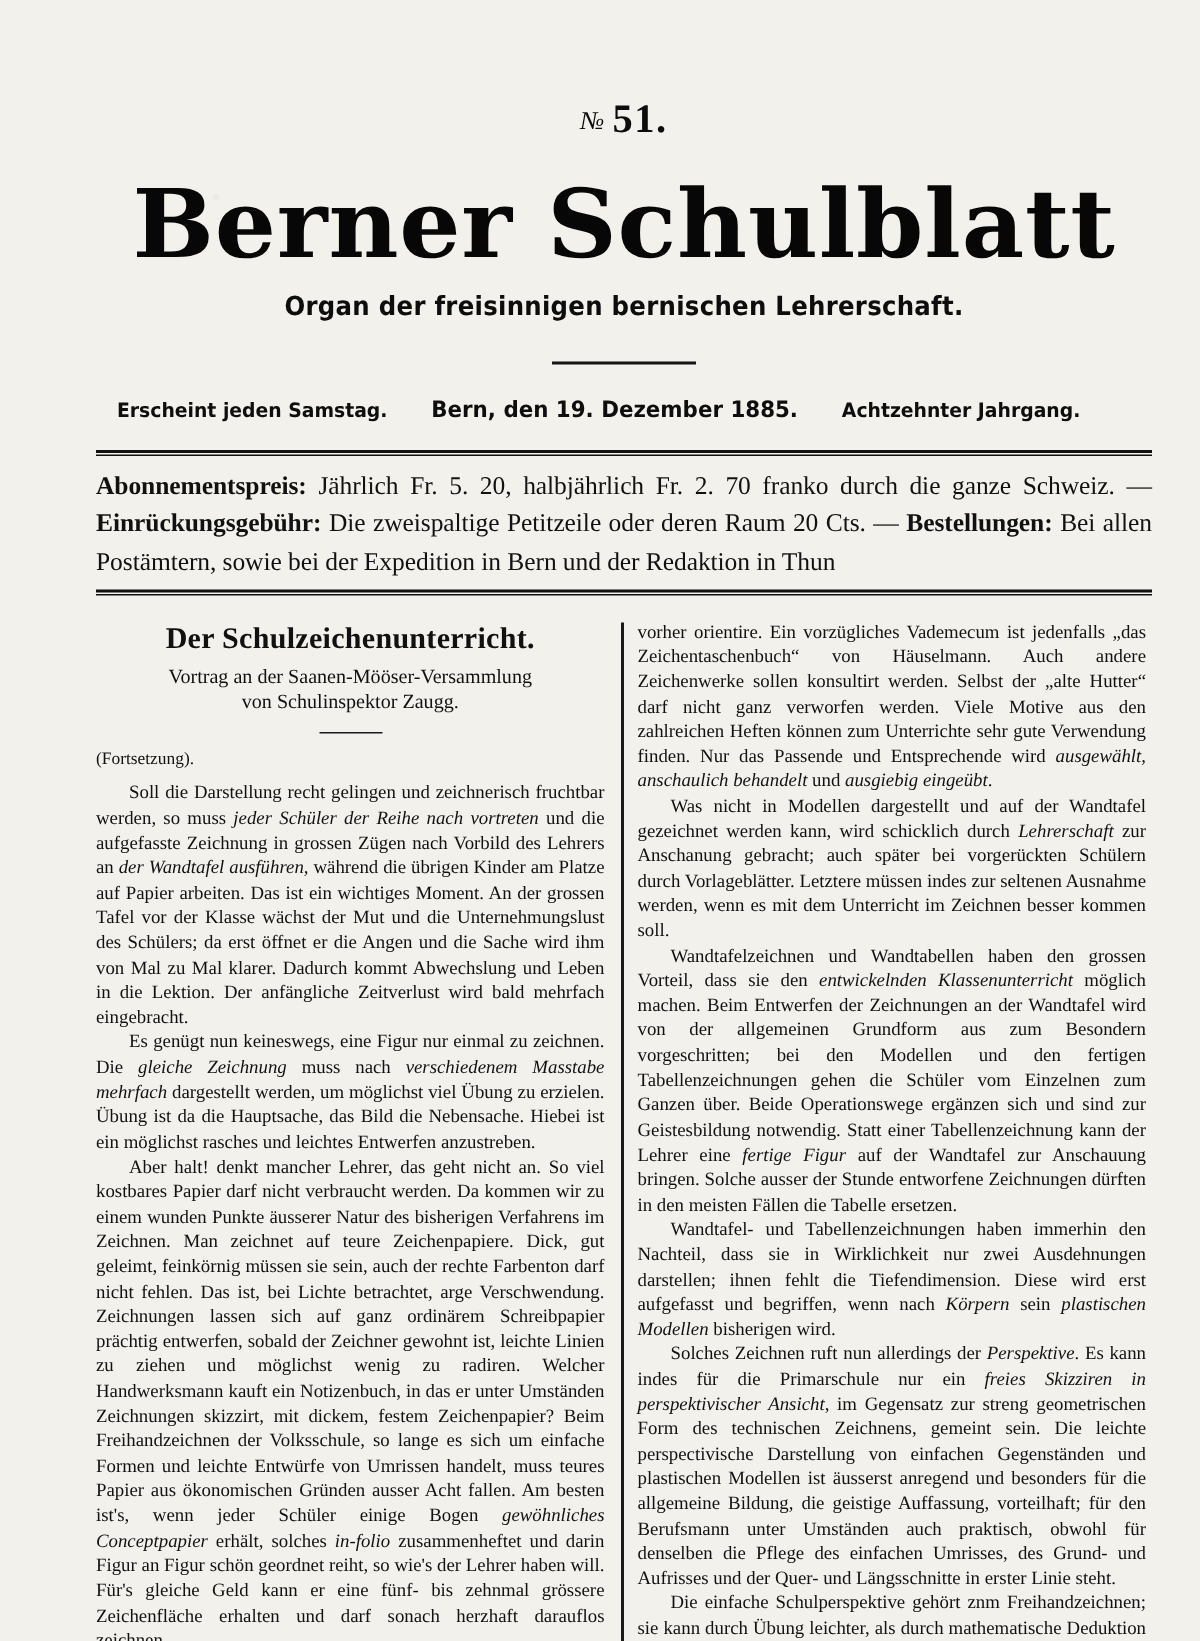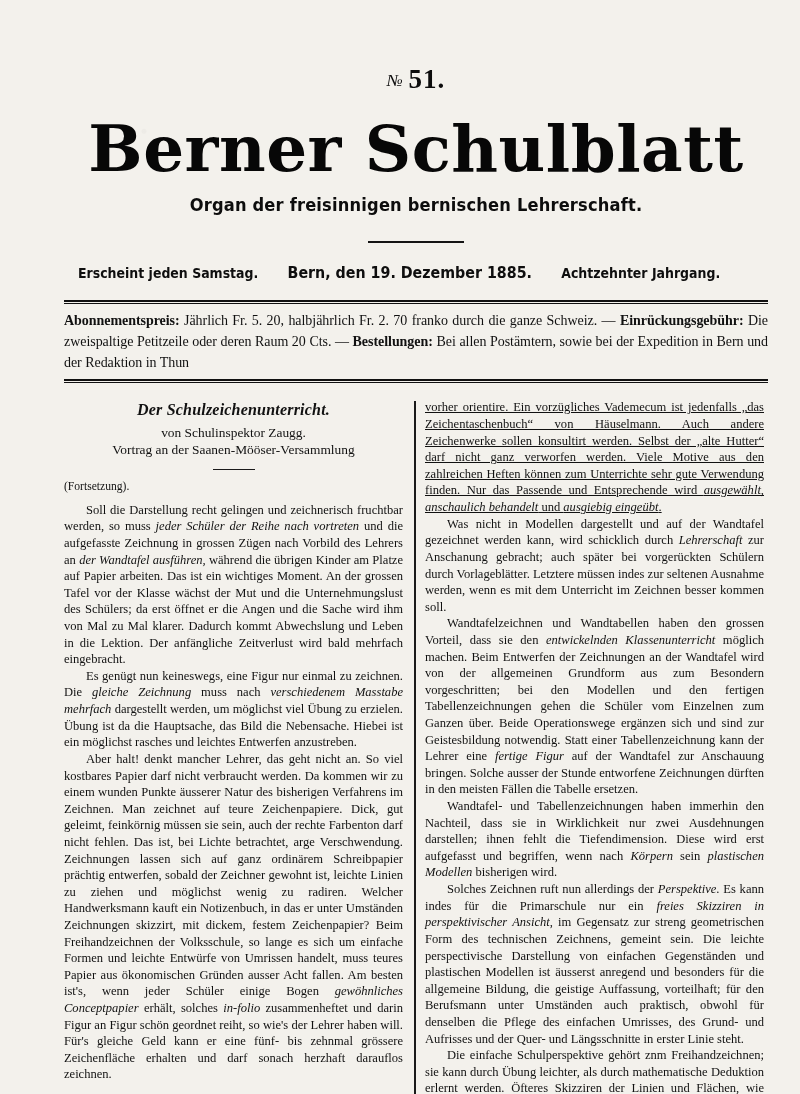--- a/index.html
+++ b/index.html
@@ -106,21 +106,21 @@
     height: 4px;
     border-top: 2px solid #111;
     border-bottom: 1px solid #111;
     box-sizing: border-box;
   }
   .double-rule.bottom { margin-top: 6px; }
 
   .sub-terms {
     margin: 7px 48px 0 48px;
     font-family: "Liberation Serif", "DejaVu Serif", serif;
-    font-size: 14px;
+    font-size: 17px;
     line-height: 1.48;
     text-align: justify;
     color: #111;
     letter-spacing: -0.05px;
   }
   .sub-terms b { font-weight: bold; }
 
   
   .columns {
     position: relative;
@@ -142,24 +142,23 @@
     left: 350px;
     top: 2px;
     bottom: 8px;
     width: 2px;
     background: #1a1a1a;
   }
 
   .art-title {
     text-align: center;
     font-weight: bold;
-    font-size: 16px;
+    font-size: 20px;
     letter-spacing: 0.2px;
     margin: 0 0 3px 0;
-    font-style: italic;
   }
   .art-sub {
     text-align: center;
     font-size: 13.4px;
     line-height: 1.28;
     margin: 0;
   }
   .art-rule {
     width: 42px;
     height: 1.5px;
@@ -170,21 +169,21 @@
     text-align: left;
     font-size: 11.6px;
     margin: 0 0 7px 0;
   }
 
   p.body {
     margin: 0;
     text-indent: 22px;
     text-align: justify;
   }
-  p.body.cont { text-indent: 0; text-decoration: underline; }
+  p.body.cont { text-indent: 0; }
   .col i { font-style: italic; }
 
   .end-dot {
     text-align: center;
     font-size: 15px;
     line-height: 1;
     margin-top: 7px;
     letter-spacing: 0;
   }
 </style>
@@ -216,22 +215,22 @@
       <b>Abonnementspreis:</b><span> Jährlich Fr. 5. 20, halbjährlich Fr. 2. 70 franko durch die ganze Schweiz. — </span><b>Einrückungsgebühr:</b><span> Die zweispaltige Petitzeile oder deren Raum 20 Cts. — </span><b>Bestellungen:</b><span> Bei allen Postämtern, sowie bei der Expedition in Bern und der Redaktion in Thun</span>
     </div>
 
     <div class="double-rule bottom"></div>
 
     <div class="columns">
       <div class="col-divider"></div>
 
       <div class="col">
         <div class="art-title">Der Schulzeichenunterricht.</div>
+        <div class="art-sub">Vortrag an der Saanen-Mööser-Versammlung</div>
         <div class="art-sub">von Schulinspektor Zaugg.</div>
-        <div class="art-sub">Vortrag an der Saanen-Mööser-Versammlung</div>
         <div class="art-rule"></div>
         <div class="art-note">(Fortsetzung).</div>
 
         <p class="body"><span>Soll die Darstellung recht gelingen und zeichnerisch fruchtbar werden, so muss </span><i>jeder Schüler der Reihe nach vortreten</i><span> und die aufgefasste Zeichnung in grossen Zügen nach Vorbild des Lehrers an </span><i>der Wandtafel ausführen,</i><span> während die übrigen Kinder am Platze auf Papier arbeiten. Das ist ein wichtiges Moment. An der grossen Tafel vor der Klasse wächst der Mut und die Unternehmungslust des Schülers; da erst öffnet er die Angen und die Sache wird ihm von Mal zu Mal klarer. Dadurch kommt Abwechslung und Leben in die Lektion. Der anfängliche Zeitverlust wird bald mehrfach eingebracht.</span></p>
 
         <p class="body"><span>Es genügt nun keineswegs, eine Figur nur einmal zu zeichnen. Die </span><i>gleiche Zeichnung</i><span> muss nach </span><i>verschiedenem Masstabe mehrfach</i><span> dargestellt werden, um möglichst viel Übung zu erzielen. Übung ist da die Hauptsache, das Bild die Nebensache. Hiebei ist ein möglichst rasches und leichtes Entwerfen anzustreben.</span></p>
 
         <p class="body"><span>Aber halt! denkt mancher Lehrer, das geht nicht an. So viel kostbares Papier darf nicht verbraucht werden. Da kommen wir zu einem wunden Punkte äusserer Natur des bisherigen Verfahrens im Zeichnen. Man zeichnet auf teure Zeichenpapiere. Dick, gut geleimt, feinkörnig müssen sie sein, auch der rechte Farbenton darf nicht fehlen. Das ist, bei Lichte betrachtet, arge Verschwendung. Zeichnungen lassen sich auf ganz ordinärem Schreibpapier prächtig entwerfen, sobald der Zeichner gewohnt ist, leichte Linien zu ziehen und möglichst wenig zu radiren. Welcher Handwerksmann kauft ein Notizenbuch, in das er unter Umständen Zeichnungen skizzirt, mit dickem, festem Zeichenpapier? Beim Freihandzeichnen der Volksschule, so lange es sich um einfache Formen und leichte Entwürfe von Umrissen handelt, muss teures Papier aus ökonomischen Gründen ausser Acht fallen. Am besten ist's, wenn jeder Schüler einige Bogen </span><i>gewöhnliches Conceptpapier</i><span> erhält, solches </span><i>in-folio</i><span> zusammenheftet und darin Figur an Figur schön geordnet reiht, so wie's der Lehrer haben will. Für's gleiche Geld kann er eine fünf- bis zehnmal grössere Zeichenfläche erhalten und darf sonach herzhaft darauflos zeichnen.</span></p>
 
       </div>

